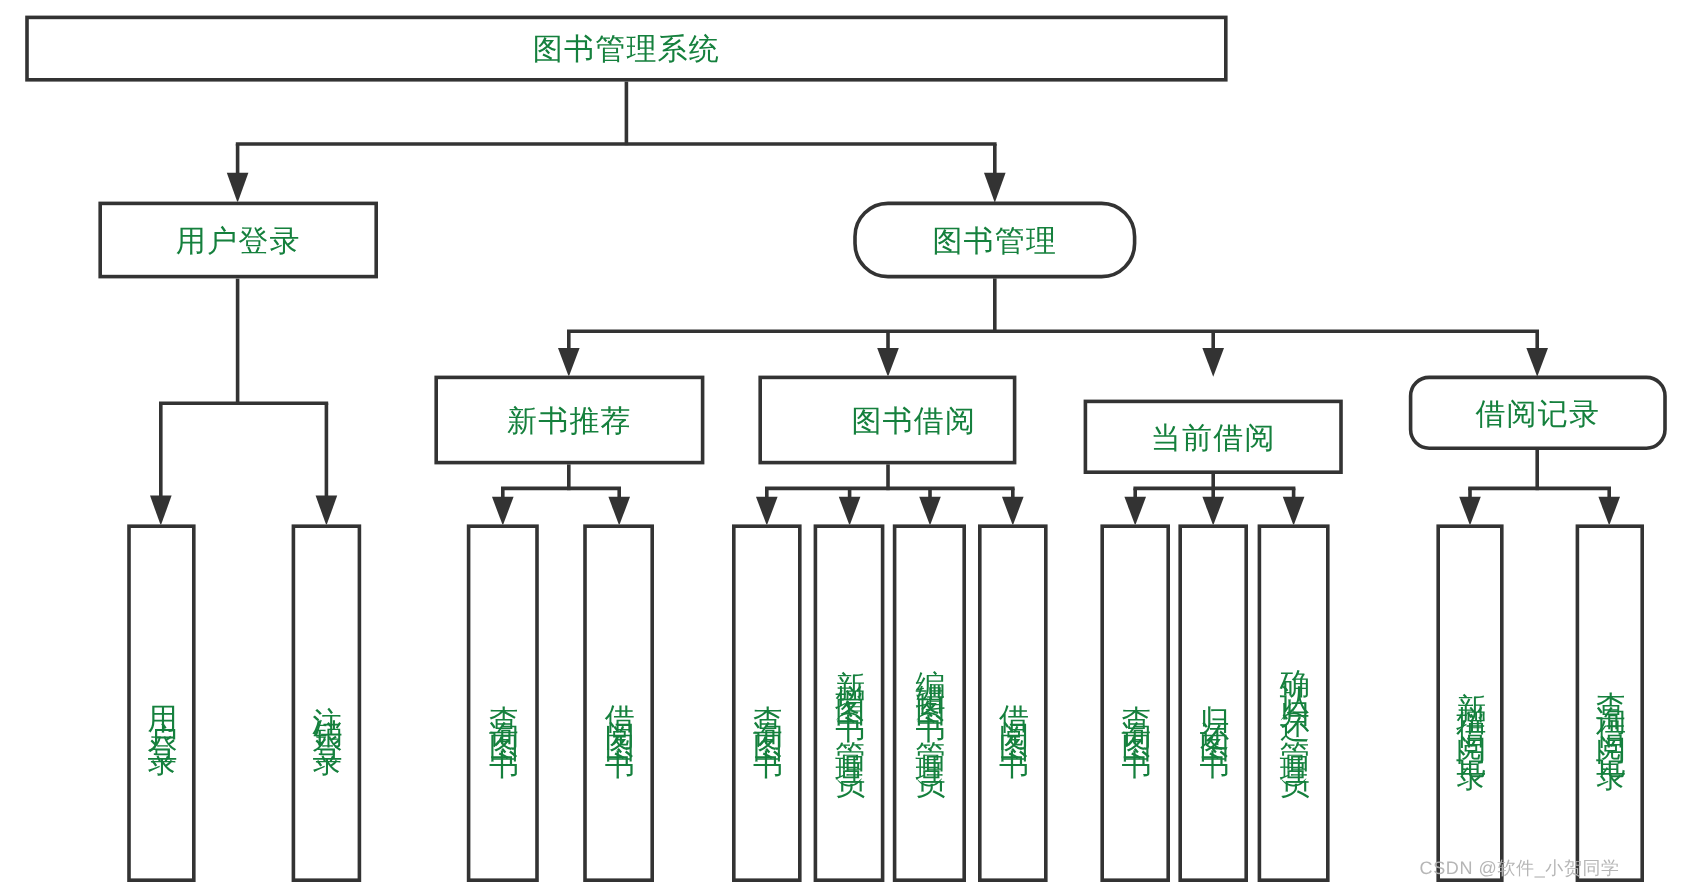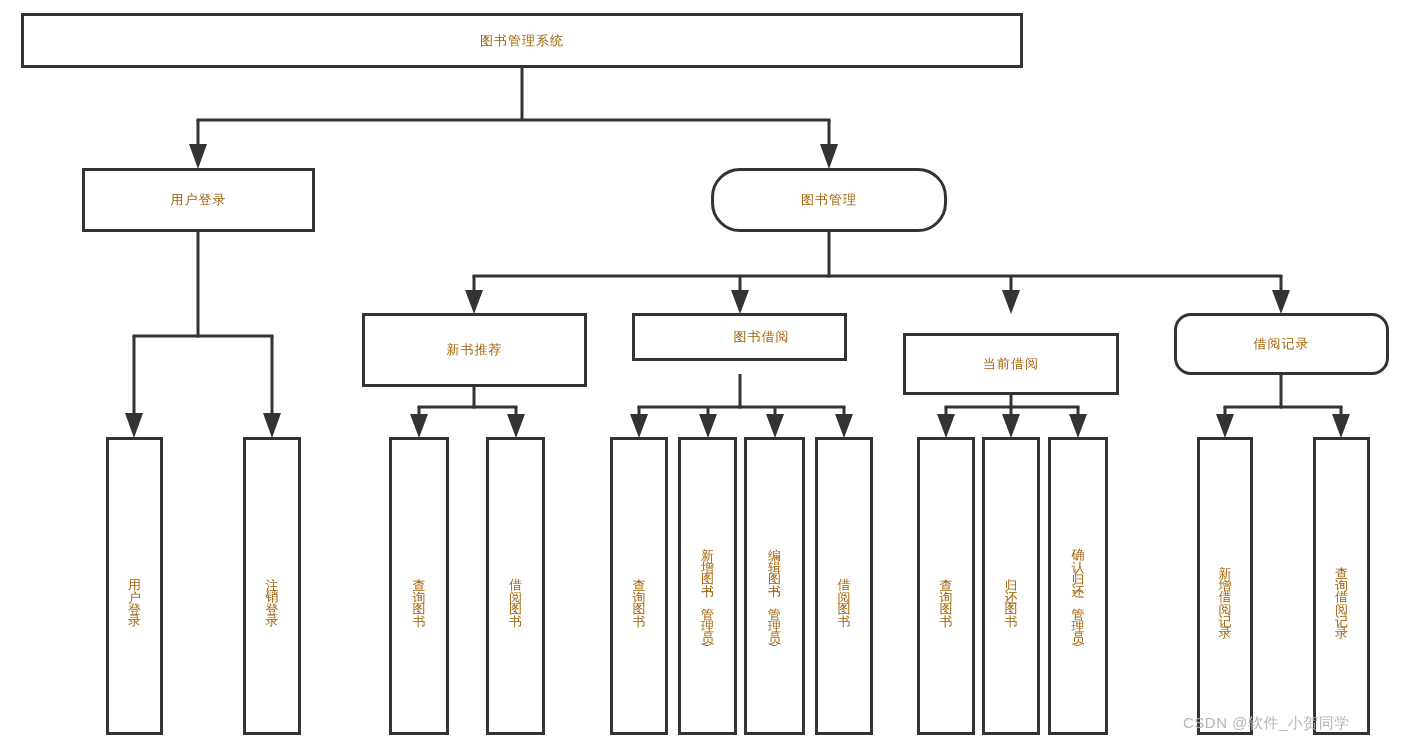--- a/index.html
+++ b/index.html
@@ -17,22 +17,22 @@
     width: 1405px; height: 747px;
   }
   .node {
     position: absolute;
     box-sizing: border-box;
     border: 3px solid #333333;
     background: #ffffff;
     display: flex;
     align-items: center;
     justify-content: center;
-    color: #a16207;
-    font-size: 13px;
+    color: #15803d;
+    font-size: 25px;
     letter-spacing: 1px;
     white-space: nowrap;
   }
   .leaf .vtext {
     writing-mode: vertical-rl;
     text-orientation: mixed;
     letter-spacing: 12px;
     line-height: 1;
     margin-bottom: -12px; 
   }
@@ -44,21 +44,21 @@
     color: rgba(178, 178, 178, 0.95);
     letter-spacing: 0.5px;
     z-index: 10;
     white-space: nowrap;
   }
   
   .n-root      { left: 21px;   top: 13px;  width: 1002px; height: 55px; }
   .n-login     { left: 82px;   top: 168px; width: 233px;  height: 64px; }
   .n-mgmt      { left: 711px;  top: 168px; width: 236px;  height: 64px; border-radius: 29px; }
   .n-l3-0      { left: 362px;  top: 313px; width: 225px;  height: 74px; }
-  .n-l3-1      { left: 632px;  top: 313px; width: 215px;  height: 48px; padding-left: 44px; }
+  .n-l3-1      { left: 632px;  top: 313px; width: 215px;  height: 74px; padding-left: 44px; }
   .n-l3-2      { left: 903px;  top: 313px; width: 216px;  height: 62px; margin-top: 20px; }
   .n-l3-3      { left: 1174px; top: 313px; width: 215px;  height: 62px; border-radius: 17px; }
   .leaf        { top: 437px; height: 298px; }
   .n-leaf-0    { left: 106px;  width: 57px; }
   .n-leaf-1    { left: 243px;  width: 58px; }
   .n-leaf-2    { left: 389px;  width: 60px; }
   .n-leaf-3    { left: 486px;  width: 59px; }
   .n-leaf-4    { left: 610px;  width: 58px; }
   .n-leaf-5    { left: 678px;  width: 59px; }
   .n-leaf-6    { left: 744px;  width: 61px; }

